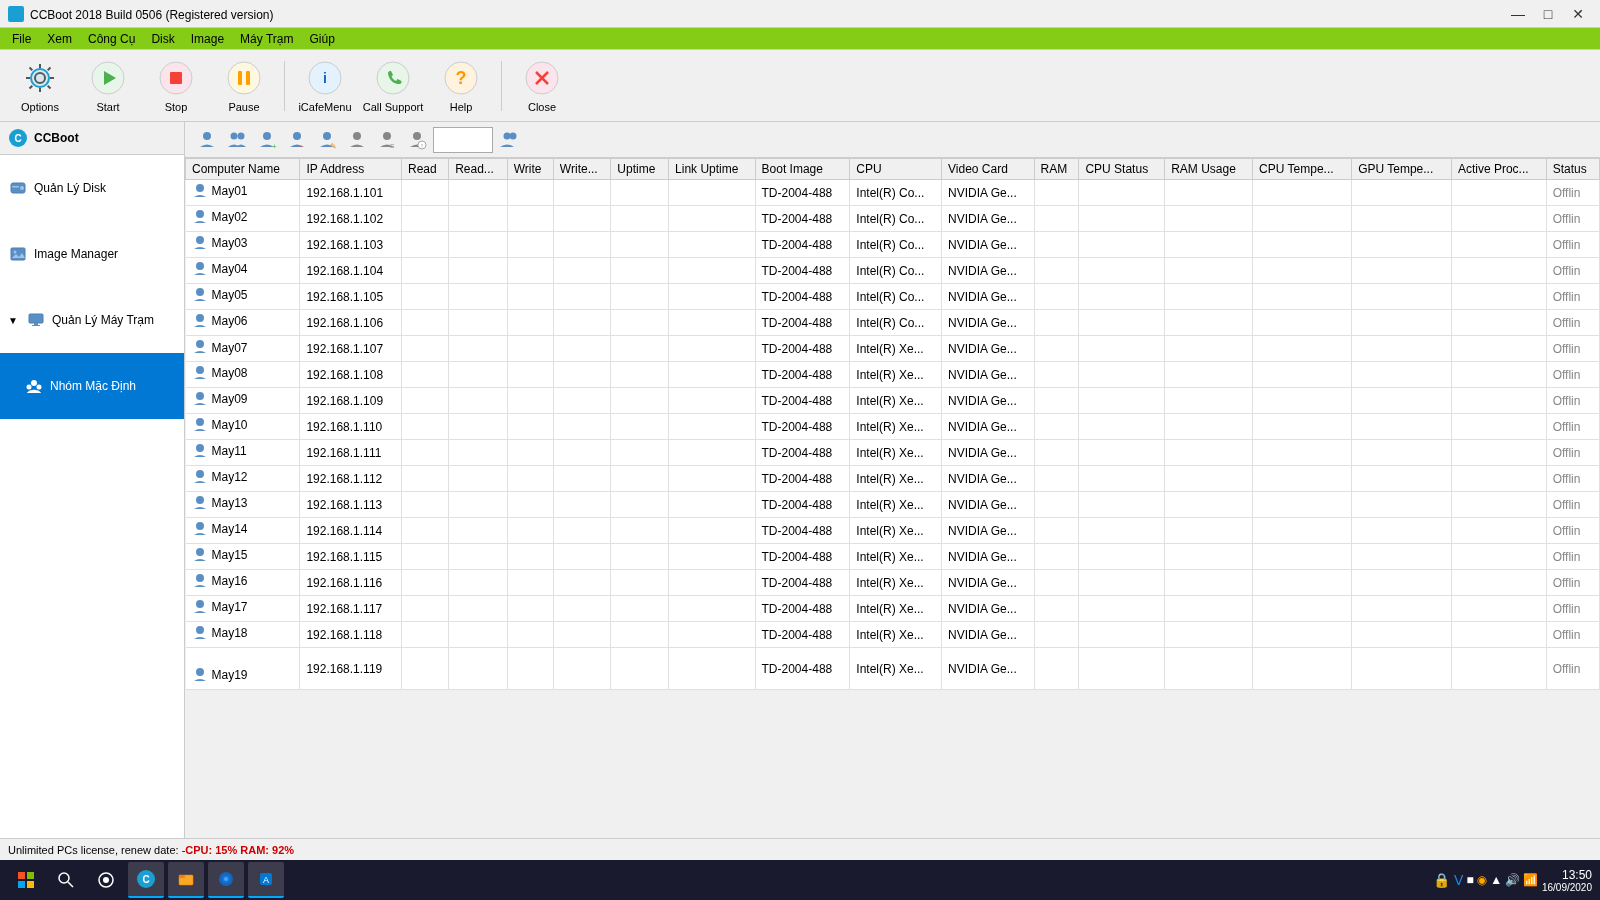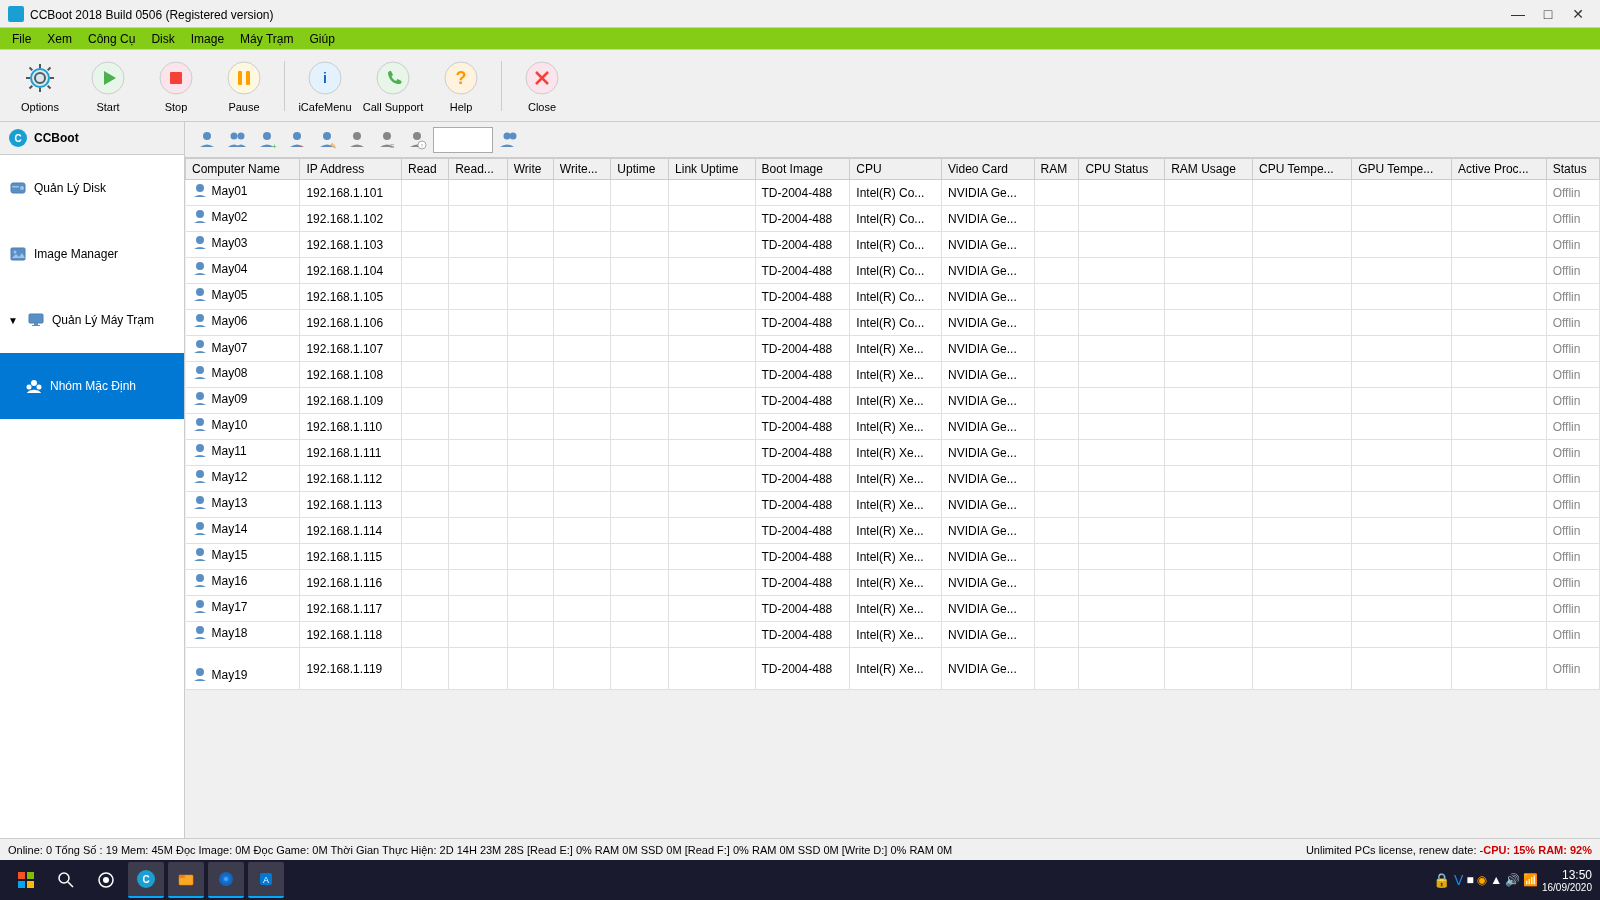--- a/index.html
+++ b/index.html
@@ -862,21 +862,20 @@
     <td></td>
     <td class="status-offline">Offlin</td>
   </tr>
           </tbody>
       </table>
     </div>
   </div>
 </div>
 
 <div class="status-bar">
-  <span>Online: 0 Tổng Số : 19 Mem: 45M Đọc Image: 0M Đọc Game: 0M Thời Gian Thực Hiện: 2D 14H 23M 28S [Read E:] 0% RAM 0M SSD 0M [Read F:] 0% RAM 0M SSD 0M [Write D:] 0% RAM 0M</span>
   <div class="status-right">
     <span>Unlimited PCs license, renew date: -</span>
     <span class="status-cpu">CPU: 15% RAM: 92%</span>
   </div>
 </div>
 
 <div class="taskbar">
   <div class="taskbar-left">
     <div class="taskbar-btn">
       <svg width="20" height="20" viewBox="0 0 20 20">

